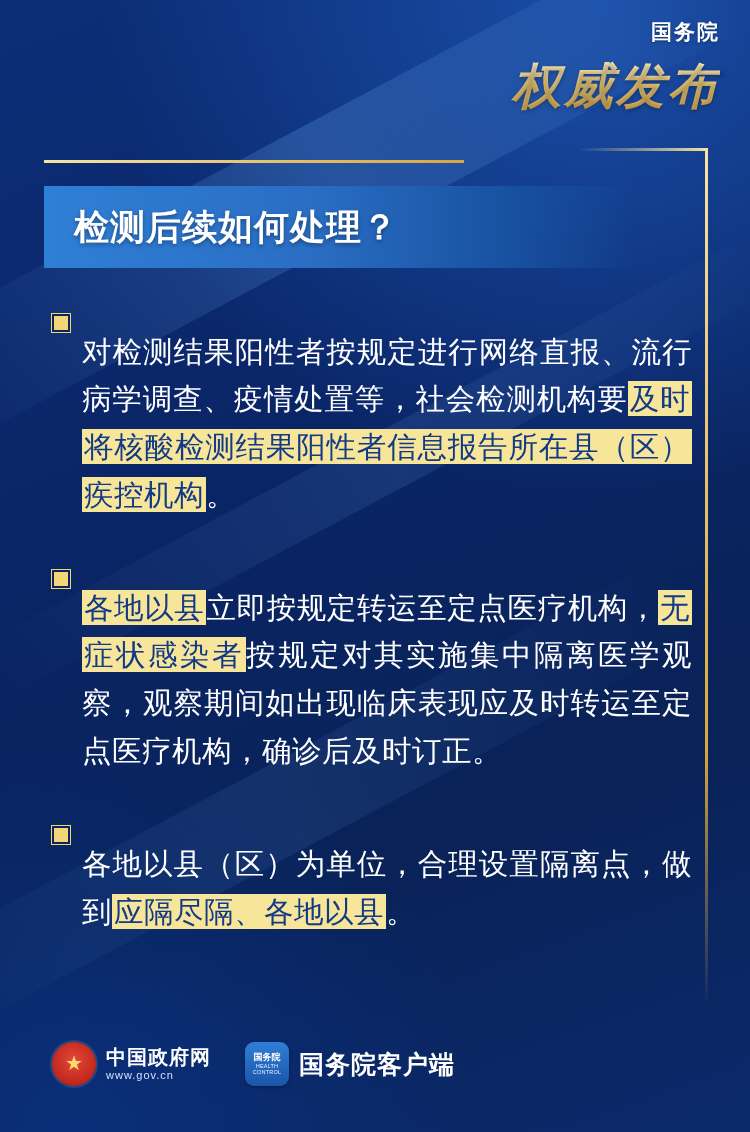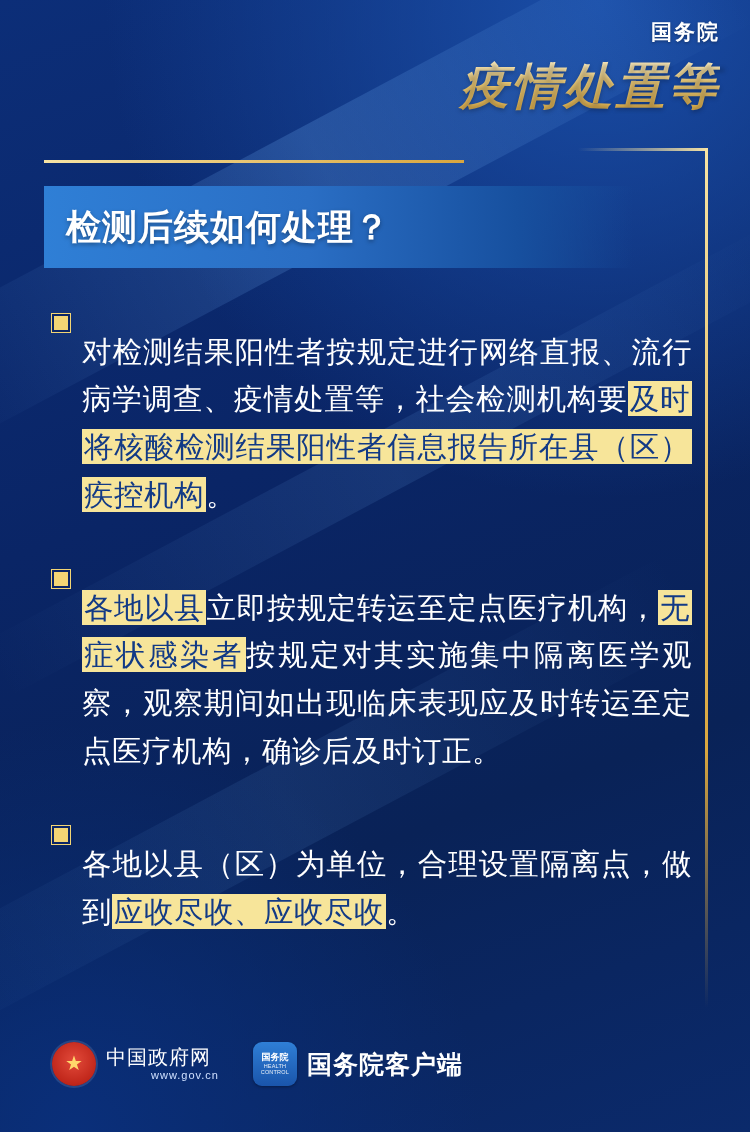--- a/index.html
+++ b/index.html
@@ -99,21 +99,21 @@
     height: 82px;
     background: linear-gradient(90deg, #2f7fd6 0%, #2a6ec4 45%, #17509f 80%, rgba(20,70,150,0) 100%);
     display: flex;
     align-items: center;
   }
   .title-band .title-text {
     color: #ffffff;
     font-size: 35px;
     font-weight: bold;
     letter-spacing: 1px;
-    padding-left: 22px;
+    padding-left: 30px;
     text-shadow: 0 2px 4px rgba(0,0,0,.35);
   }
 
   
   .content {
     position: absolute;
     left: 52px;
     top: 298px;
     width: 640px;
   }
@@ -181,22 +181,22 @@
     font-size: 20px;
     color: #ffd86b;
     line-height: 1;
   }
   .gov-text {
     color: #ffffff;
     display: flex;
     flex-direction: column;
     line-height: 1.15;
   }
-  .gov-name { font-size: 20px; font-weight: normal; letter-spacing: 1px; }
-  .gov-url { font-size: 11px; color: #cfe0ff; letter-spacing: 1px; margin-left: 45px; }
+  .gov-name { font-size: 20px; font-weight: bold; letter-spacing: 1px; }
+  .gov-url { font-size: 11px; color: #cfe0ff; letter-spacing: 1px; }
   .app-badge {
     width: 44px;
     height: 44px;
     border-radius: 9px;
     background: linear-gradient(180deg, #2f7fd6, #1a55ab);
     color: #fff;
     font-size: 9px;
     font-weight: bold;
     display: flex;
     flex-direction: column;
@@ -213,21 +213,21 @@
 <body>
 
 <div class="poster">
 
   <div class="streak s1"></div>
   <div class="streak s2"></div>
   <div class="streak s3"></div>
 
   <div class="header">
     <div class="line1">国务院</div>
-    <div class="brand">疫情处置等</div>
+    <div class="brand">权威发布</div>
   </div>
 
   <div class="gold-elbow"></div>
   <div class="gold-right"></div>
   <div class="gold-top"></div>
 
   <div class="title-band">
     <div class="title-text">检测后续如何处理？</div>
   </div>
 
@@ -235,21 +235,21 @@
     <div class="item">
       <span class="bullet"></span>
       <p class="para"><span>对检测结果阳性者按规定进行网络直报、流行病学调查、疫情处置等，社会检测机构要</span><span class="hl">及时将核酸检测结果阳性者信息报告所在县（区）疾控机构</span><span>。</span></p>
     </div>
     <div class="item">
       <span class="bullet"></span>
       <p class="para"><span class="hl">各地以县</span><span>立即按规定转运至定点医疗机构，</span><span class="hl">无症状感染者</span><span>按规定对其实施集中隔离医学观察，观察期间如出现临床表现应及时转运至定点医疗机构，确诊后及时订正。</span></p>
     </div>
     <div class="item">
       <span class="bullet"></span>
-      <p class="para"><span>各地以县（区）为单位，合理设置隔离点，做到</span><span class="hl">应收尽收、应收尽收</span><span>。</span></p>
+      <p class="para"><span>各地以县（区）为单位，合理设置隔离点，做到</span><span class="hl">应隔尽隔、各地以县</span><span>。</span></p>
     </div>
   </div>
 
   <div class="footer">
     <div class="foot-group">
       <div class="emblem"></div>
       <div class="gov-text">
         <span class="gov-name">中国政府网</span>
         <span class="gov-url">www.gov.cn</span>
       </div>

